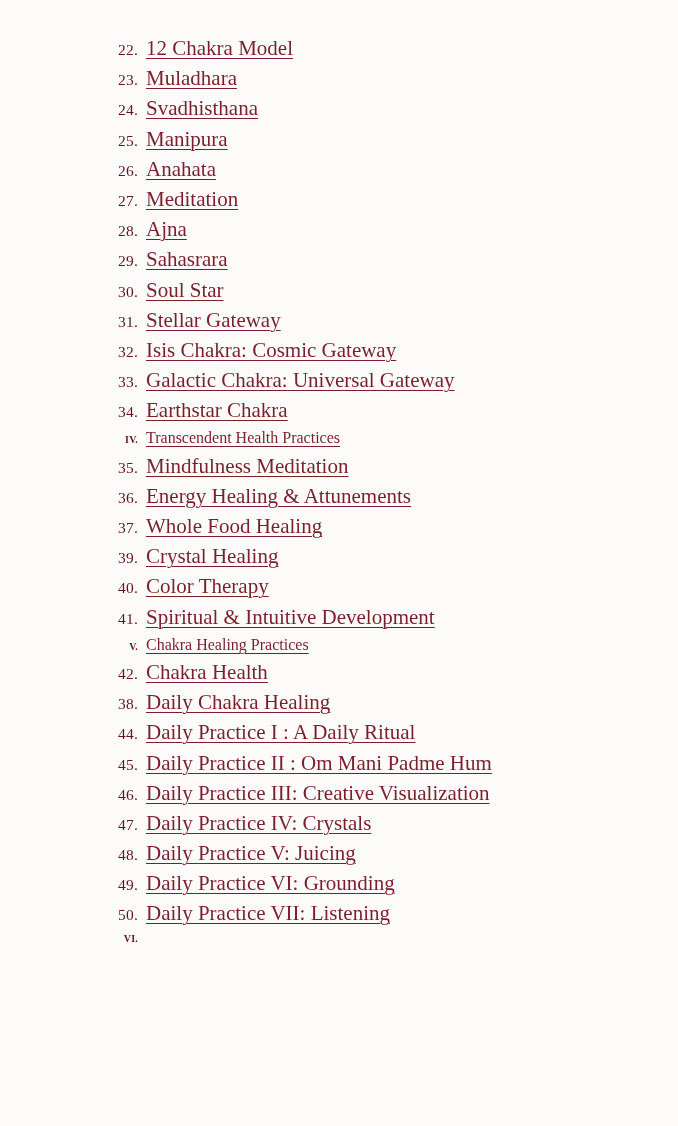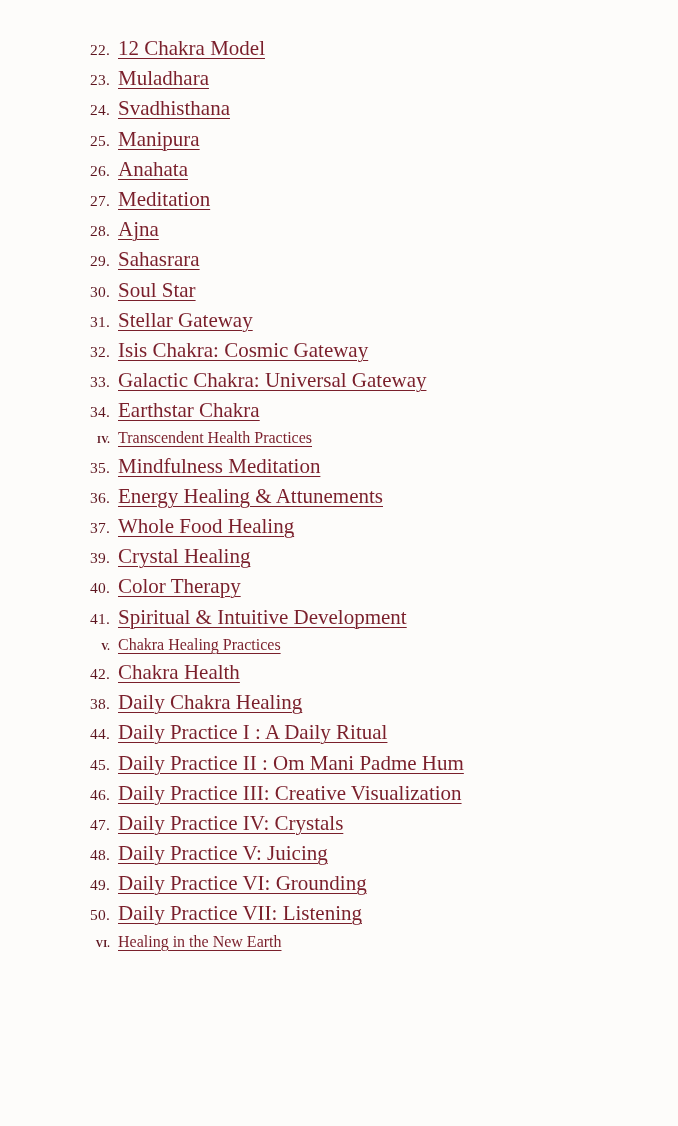--- a/index.html
+++ b/index.html
@@ -10,20 +10,21 @@
   body {
     width: 678px;
     height: 1126px;
     font-family: "Liberation Serif", serif;
     color: #7a1f2b;
     overflow: hidden;
   }
   .toc {
     padding-top: 38px;
     padding-left: 78px;
+    margin-left: 28px;
   }
   .toc-entry {
     display: flex;
     align-items: baseline;
     line-height: 1.0;
     margin-bottom: 9.2px;
   }
   .toc-num {
     width: 32px;
     min-width: 32px;
@@ -172,15 +173,14 @@
     <div class="toc-entry">
       <span class="toc-num">49.</span>
       <a class="toc-link">Daily Practice VI: Grounding</a>
     </div>
     <div class="toc-entry">
       <span class="toc-num">50.</span>
       <a class="toc-link">Daily Practice VII: Listening</a>
     </div>
     <div class="toc-entry section">
       <span class="toc-num roman">VI.</span>
-      <a class="toc-link">Healing in the New Earth</a>
     </div>
   </div>
 
 </body></html>

